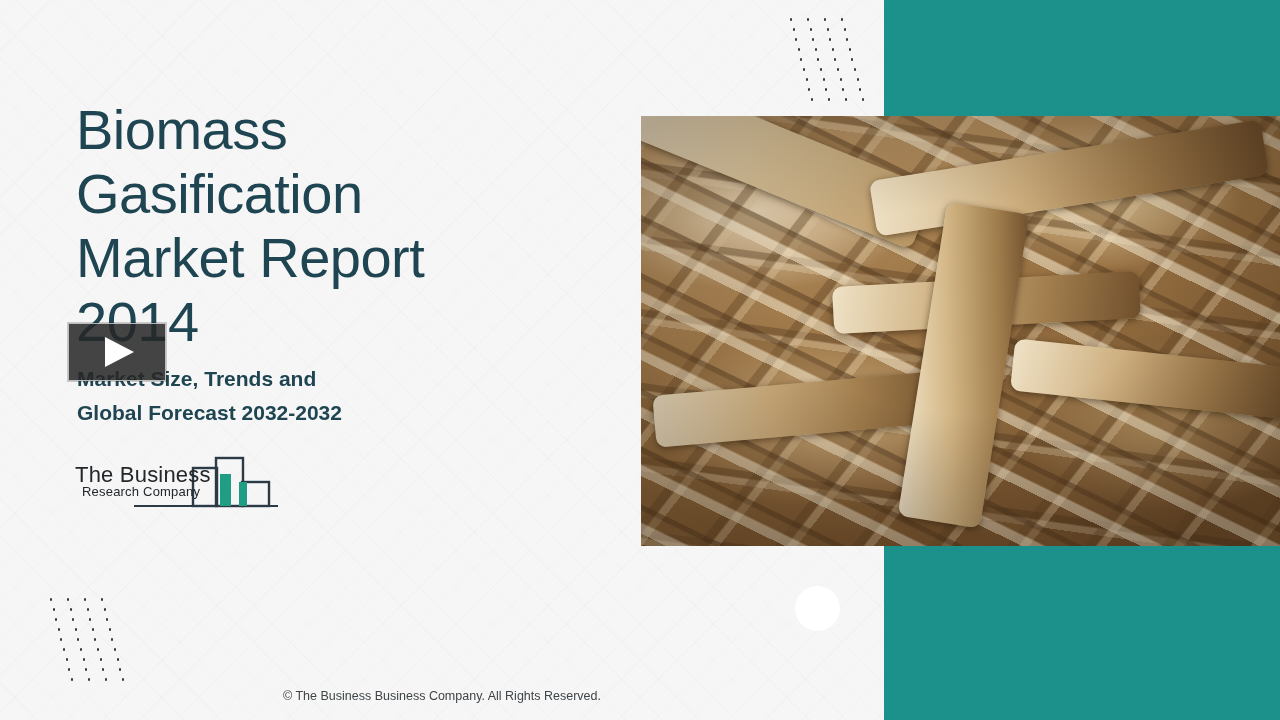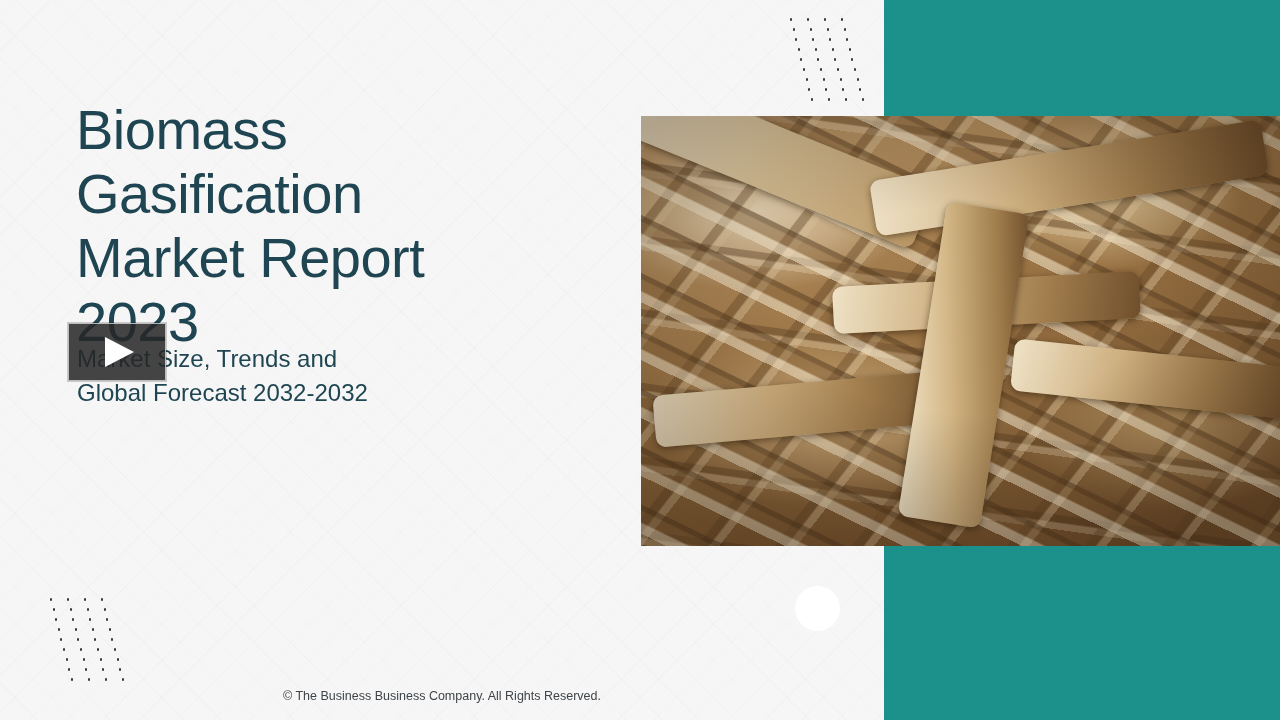--- a/index.html
+++ b/index.html
@@ -117,25 +117,25 @@
     width: 420px;
     font-size: 56px;
     line-height: 64px;
     font-weight: 400;
     letter-spacing: -0.5px;
     color: #1e4551;
   }
   .subtitle {
     position: absolute;
     left: 77px;
-    top: 342px;
+    top: 362px;
     width: 400px;
-    font-size: 24px;
+    font-size: 21px;
     line-height: 34px;
-    font-weight: normal;
+    font-weight: bold;
     color: #1e4551;
   }
   .play-btn {
     position: absolute;
     left: 68px;
     top: 323px;
     width: 96px;
     height: 56px;
     background: rgba(38,38,38,0.86);
     border: 1px solid rgba(255,255,255,0.65);
@@ -279,27 +279,40 @@
       <div class="dot" style="left: 53.6px; top: 10px;"></div>
       <div class="dot" style="left: 56.2px; top: 20px;"></div>
       <div class="dot" style="left: 58.8px; top: 30px;"></div>
       <div class="dot" style="left: 61.4px; top: 40px;"></div>
       <div class="dot" style="left: 64px; top: 50px;"></div>
       <div class="dot" style="left: 66.6px; top: 60px;"></div>
       <div class="dot" style="left: 69.2px; top: 70px;"></div>
       <div class="dot" style="left: 71.8px; top: 80px;"></div>
     </div>
 
-  <div class="title">Biomass Gasification Market Report 2023</div>
+  <div class="title">Biomass Gasification Market Report 2014</div>
 
   <div class="subtitle">
     <div>Market Size, Trends and</div>
     <div>Global Forecast 2032-2032</div>
   </div>
 
   <div class="play-btn">
     <div class="play-tri"></div>
   </div>
 
+  <div class="logo">
+    <svg width="212" height="62" viewBox="0 0 212 62">
+      <path d="M128 58 H206" stroke="#2b3a45" stroke-width="2.2" fill="none"></path>
+      <path d="M62 58 H128" stroke="#2b3a45" stroke-width="2.2" fill="none"></path>
+      <rect x="121" y="20" width="24" height="38" fill="none" stroke="#2b3a45" stroke-width="2.4"></rect>
+      <rect x="144" y="10" width="27" height="48" fill="none" stroke="#2b3a45" stroke-width="2.4"></rect>
+      <rect x="170" y="34" width="27" height="24" fill="none" stroke="#2b3a45" stroke-width="2.4"></rect>
+      <rect x="148" y="26" width="11" height="32" fill="#1f9e83"></rect>
+      <rect x="167" y="34" width="8" height="24" fill="#1f9e83"></rect>
+    </svg>
+    <div class="logo-the-business">The Business</div>
+    <div class="logo-research-company">Research Company</div>
+  </div>
 
   <div class="footer">© The Business Business Company.  All Rights Reserved.</div>
 
 </div>
 
 </body></html>

